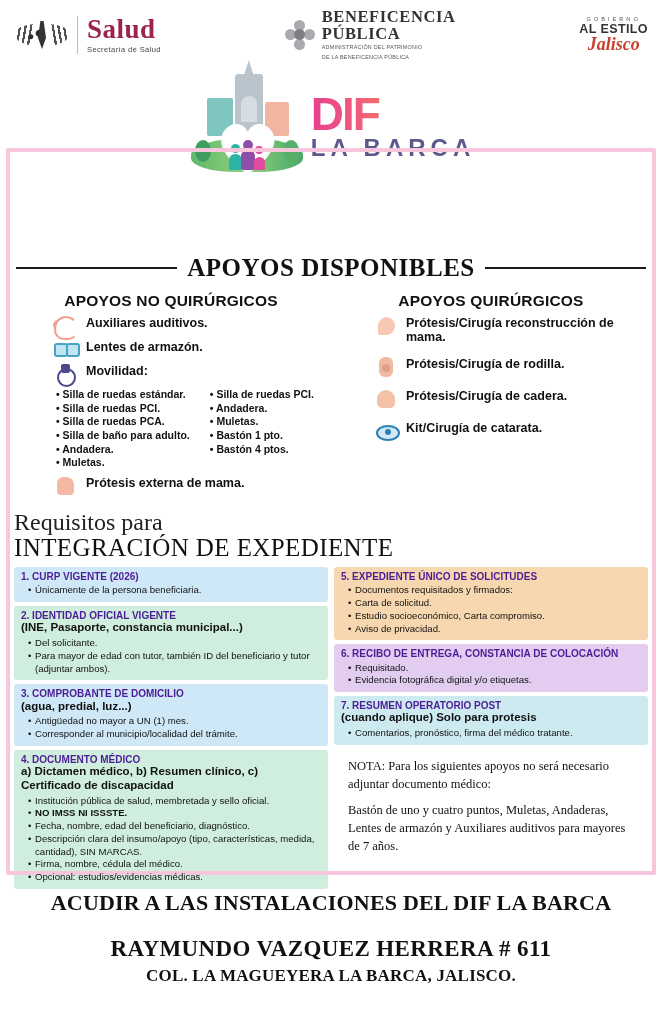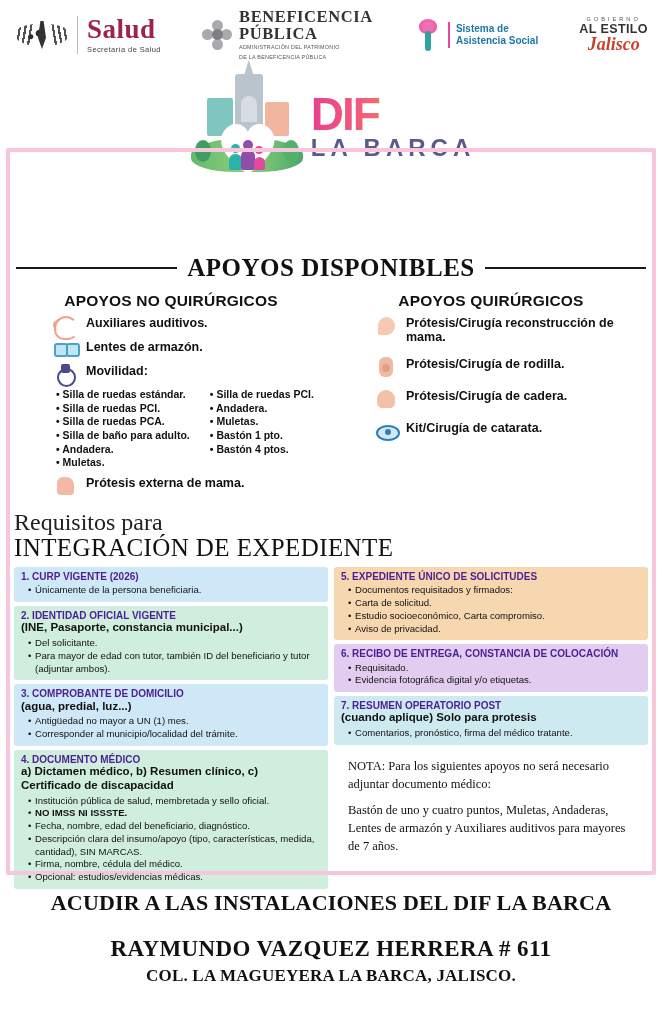--- a/index.html
+++ b/index.html
@@ -190,28 +190,20 @@
           <div></div>
       </div>
       <div>
         <div class="bp-t1">BENEFICENCIA</div>
         <div class="bp-t1">PÚBLICA</div>
         <div class="bp-t2">ADMINISTRACIÓN DEL PATRIMONIO</div>
         <div class="bp-t2">DE LA BENEFICENCIA PÚBLICA</div>
       </div>
     </div>
 
-    <div class="sas">
-      <div class="sas-flower"></div>
-      <div class="sas-bar"></div>
-      <div>
-        <div class="sas-t">Sistema de</div>
-        <div class="sas-t">Asistencia Social</div>
-      </div>
-    </div>
 
     <div class="jal">
       <div class="jal-a">GOBIERNO</div>
       <div class="jal-b">AL ESTILO</div>
       <div class="jal-c">Jalisco</div>
     </div>
   </div>
 
   <div class="dif-block">
     <div class="dif-art">

